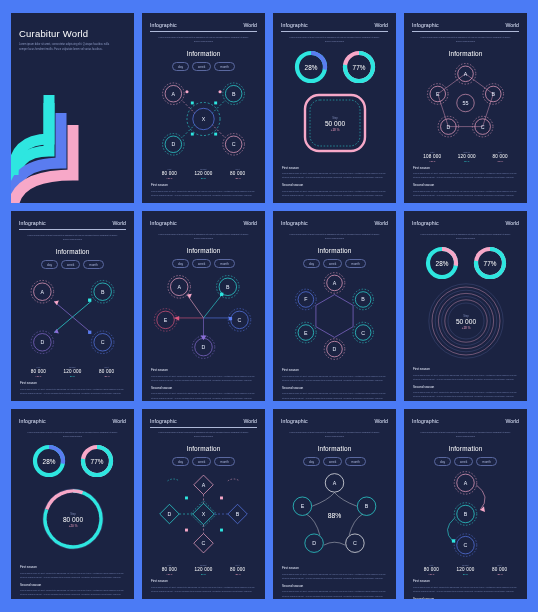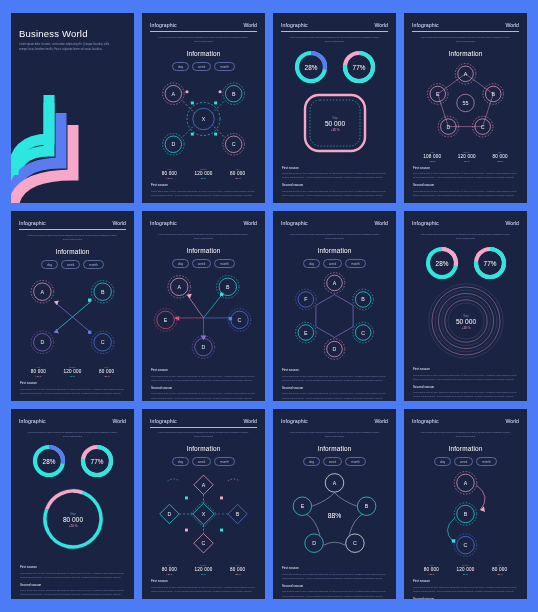--- a/index.html
+++ b/index.html
@@ -74,21 +74,21 @@
   .sections { padding: 0 1px; }
   .sec { margin-top: 4px; }
   .sec-h { color: #e6ebfb; font-size: 3.1px; }
   .sec-p { color: #707ead; font-size: 2.1px; line-height: 1.95; margin-top: 1.6px; }
 </style>
 </head>
 <body>
 
 <div class="sheet" id="sheet">
     <div class="card">
-      <div class="cover-title">Business World</div>
+      <div class="cover-title">Curabitur World</div>
       <div class="cover-sub">Lorem ipsum dolor sit amet, consectetur adipiscing elit. Quisque faucibus nulla semper lacus hendrerit mollis. Fusce vulputate lorem vel varius faucibus.</div>
       <div class="cover-art"><svg viewBox="0 0 118 120" width="118" height="120">
     <path d="M2 104 L2 104 Q2 68 38 68 L38 68 L38 20" stroke="#2ee6e0" stroke-width="11" fill="none" stroke-linecap="butt" transform="translate(0,0)"></path>
     <path d="M2 116 Q2 80 50 80 L50 30" stroke="#5a7cf0" stroke-width="11" fill="none"></path>
     <path d="M2 128 Q2 92 62 92 L62 42" stroke="#f7a8c8" stroke-width="11" fill="none"></path>
     <path d="M2 92 Q2 56 38 56 L38 12" stroke="#2ee6e0" stroke-width="11" fill="none"></path>
   </svg></div>
     </div>
     <div class="card">
       <div class="hdr">

